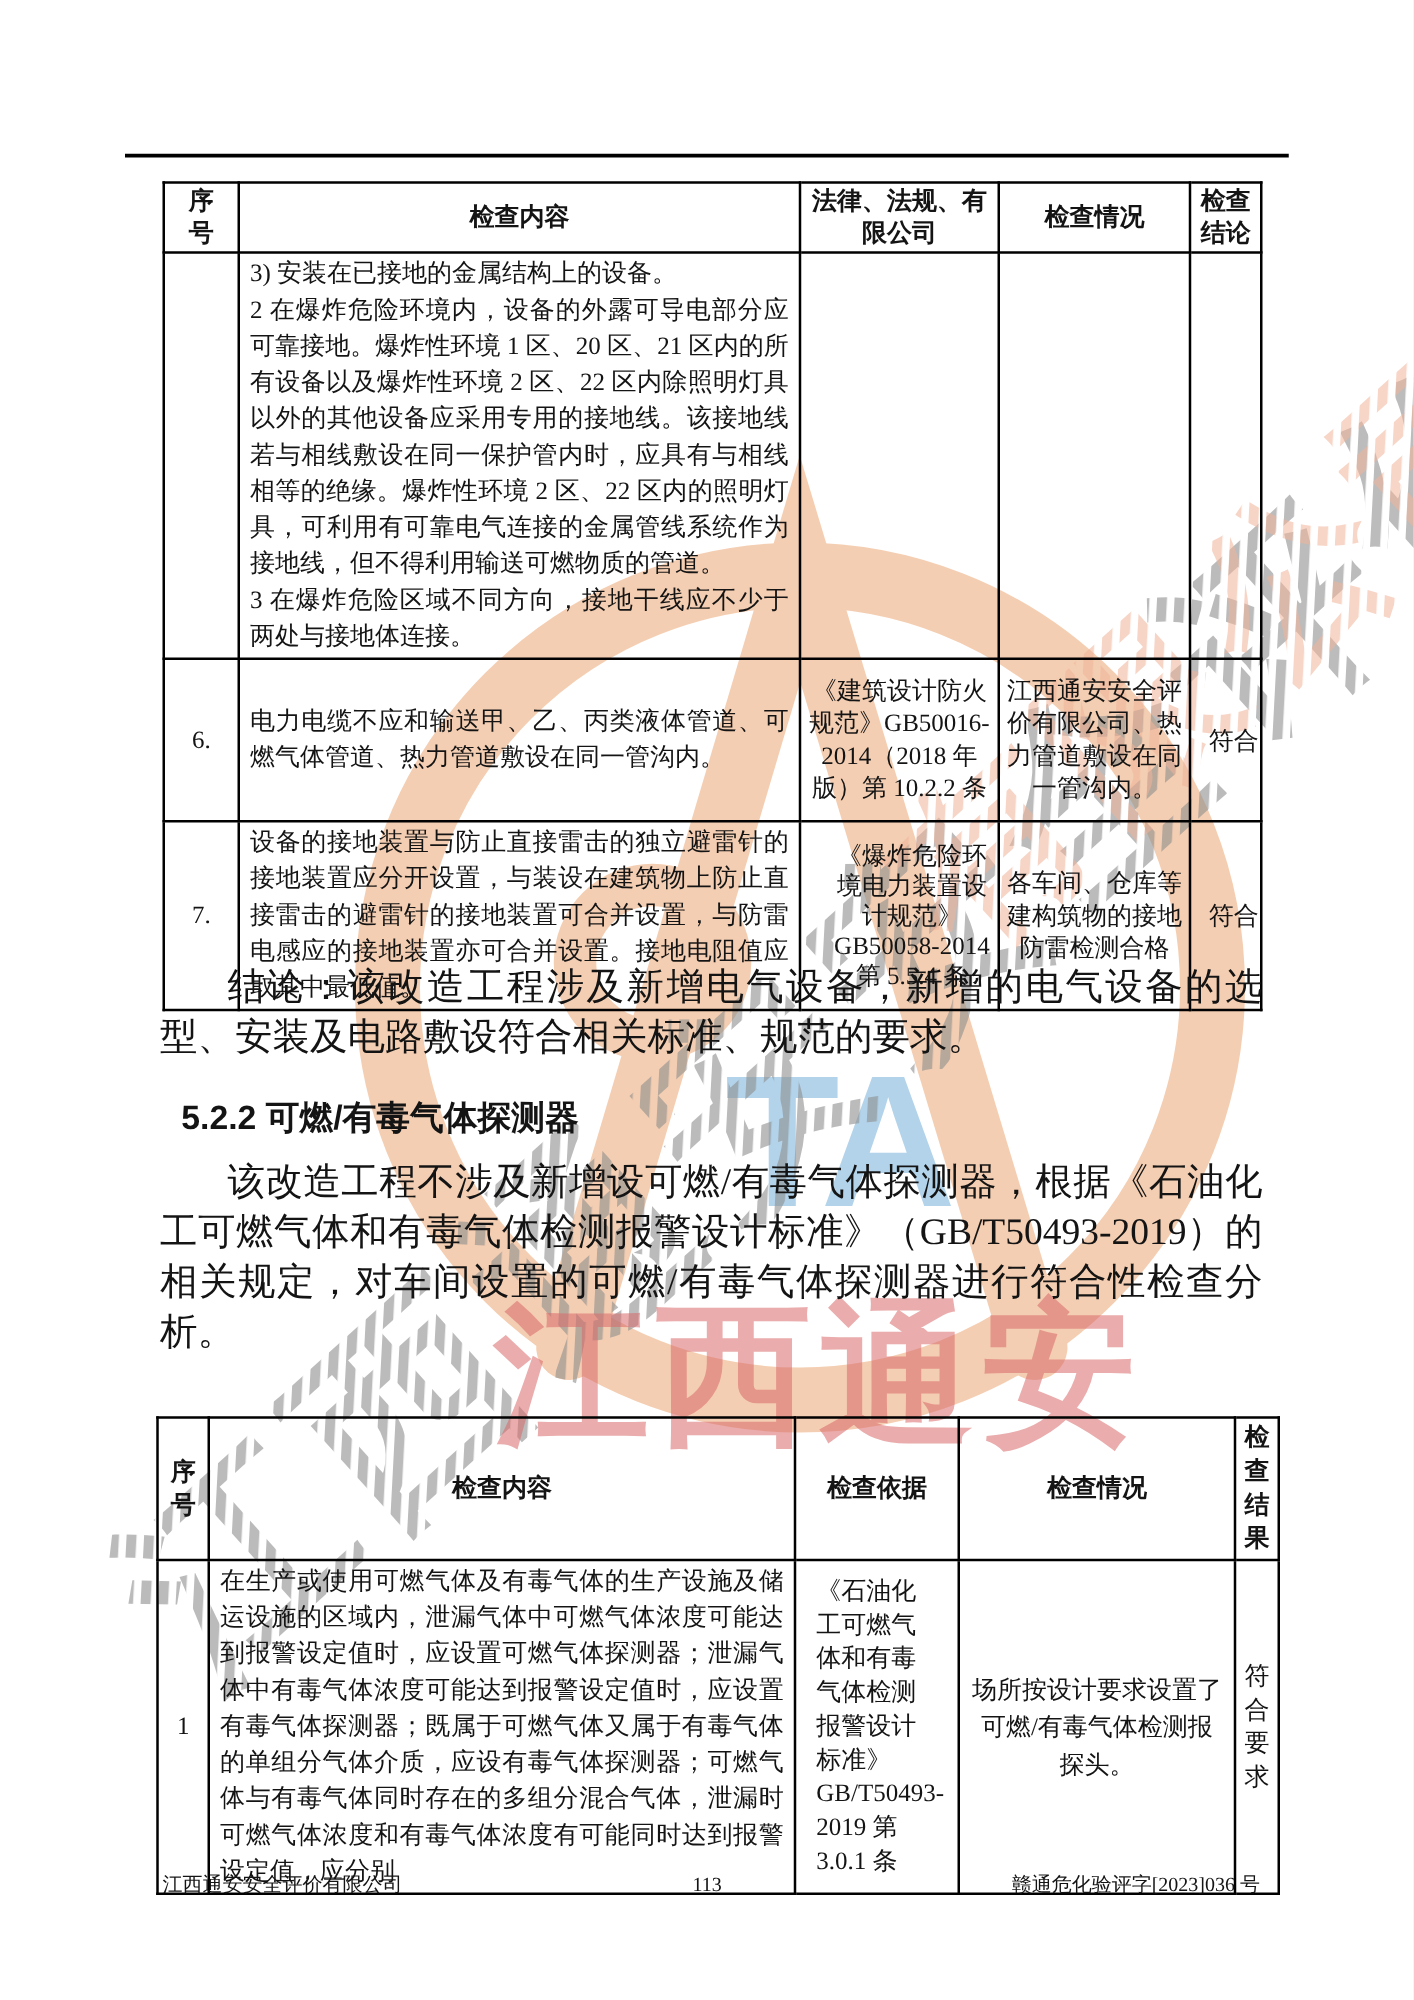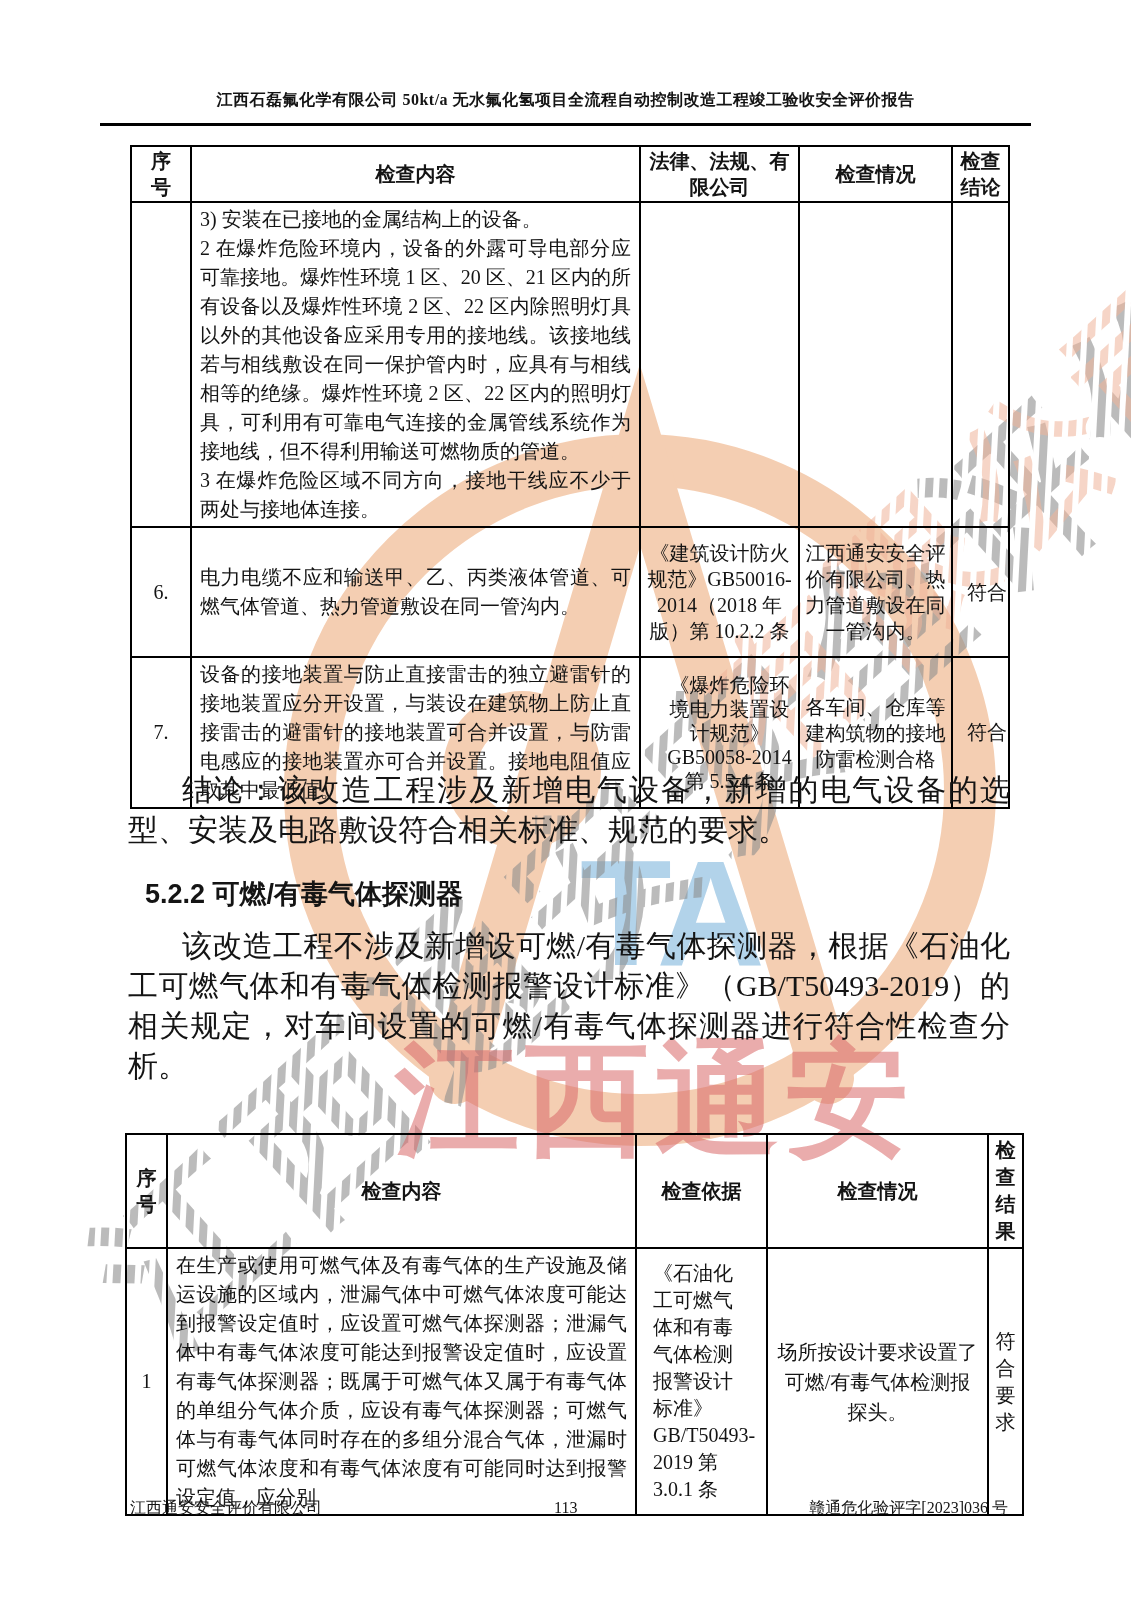--- a/index.html
+++ b/index.html
@@ -75,21 +75,20 @@
 
     <text transform="translate(165,1350) rotate(-42)" font-size="172" letter-spacing="14" fill="url(#hatchGray)" opacity="0.6" font-weight="bold" font-family="Liberation Serif, serif">江西通安安全评价</text>
 
     <text transform="translate(770,770) rotate(-42)" font-size="150" letter-spacing="12" fill="url(#hatchSalmon)" opacity="0.55" font-weight="bold" font-family="Liberation Serif, serif">有限公司</text>
 
     <text x="395" y="1142" font-size="124" letter-spacing="6" opacity="0.55" font-weight="bold" font-family="Liberation Serif, serif" fill="#d96a6a">江西通安</text>
   </svg>
 
   <div class="content">
 
-    <div class="doc-header">江西石磊氟化学有限公司 50kt/a 无水氟化氢项目全流程自动控制改造工程竣工验收安全评价报告</div>
     <div class="header-rule"></div>
 
     <table class="t1">
       <colgroup>
         <col style="width:60px">
           <col style="width:449px">
           <col style="width:159px">
         <col style="width:153px">
           <col style="width:57px">
       </colgroup>

